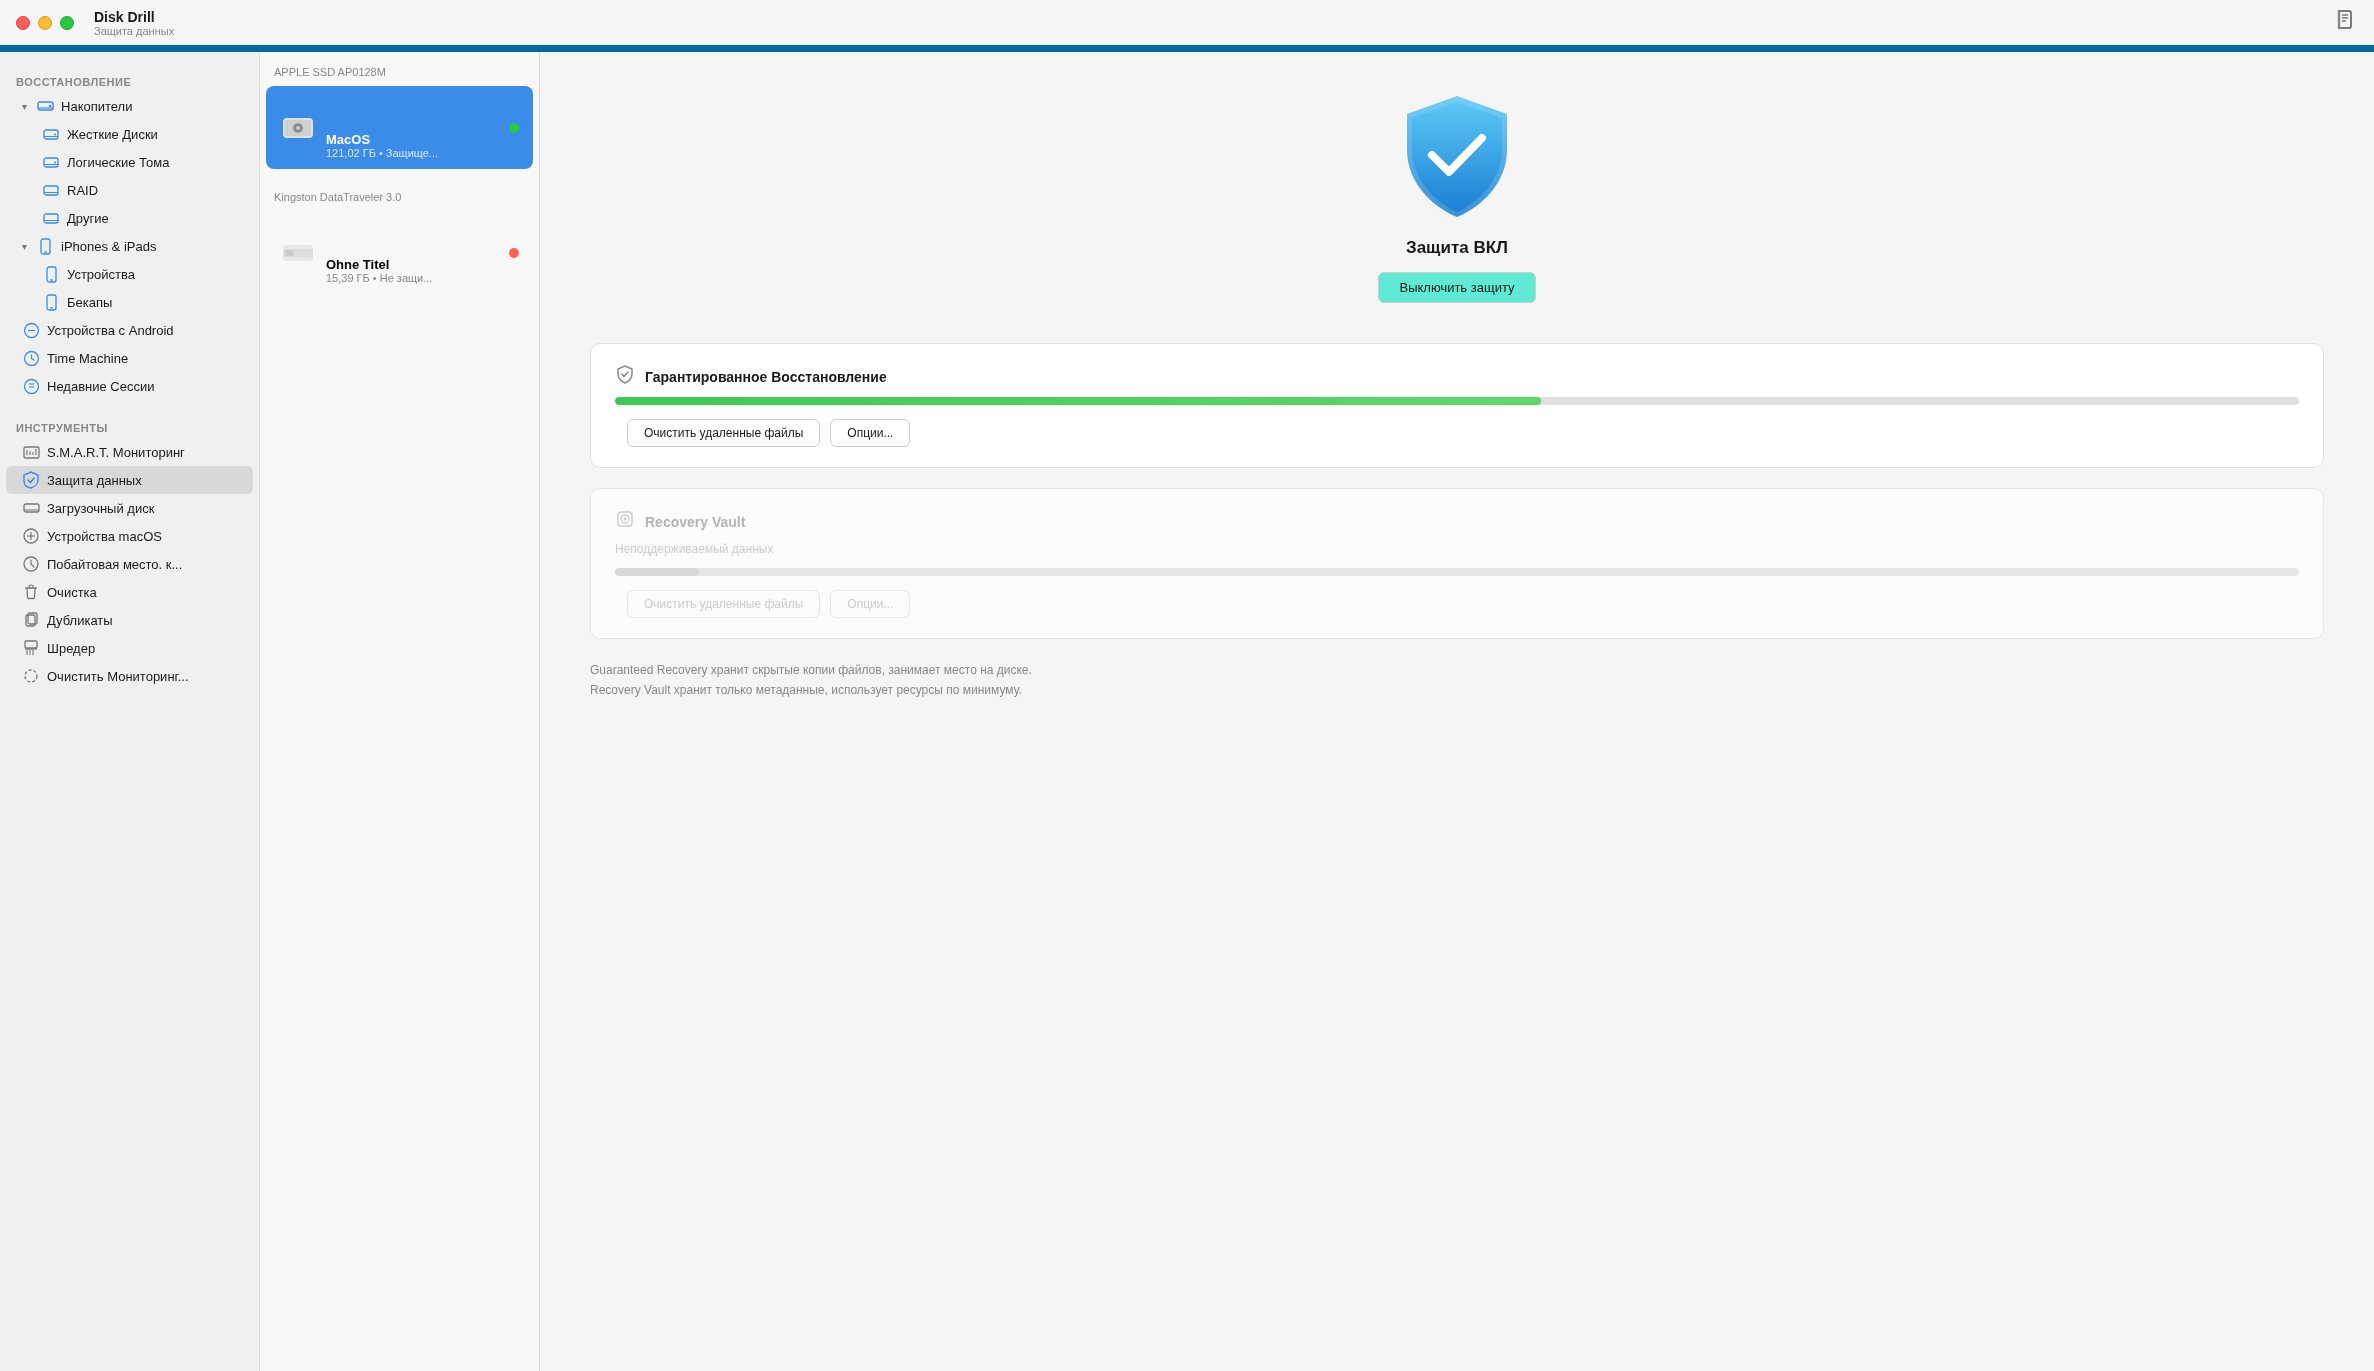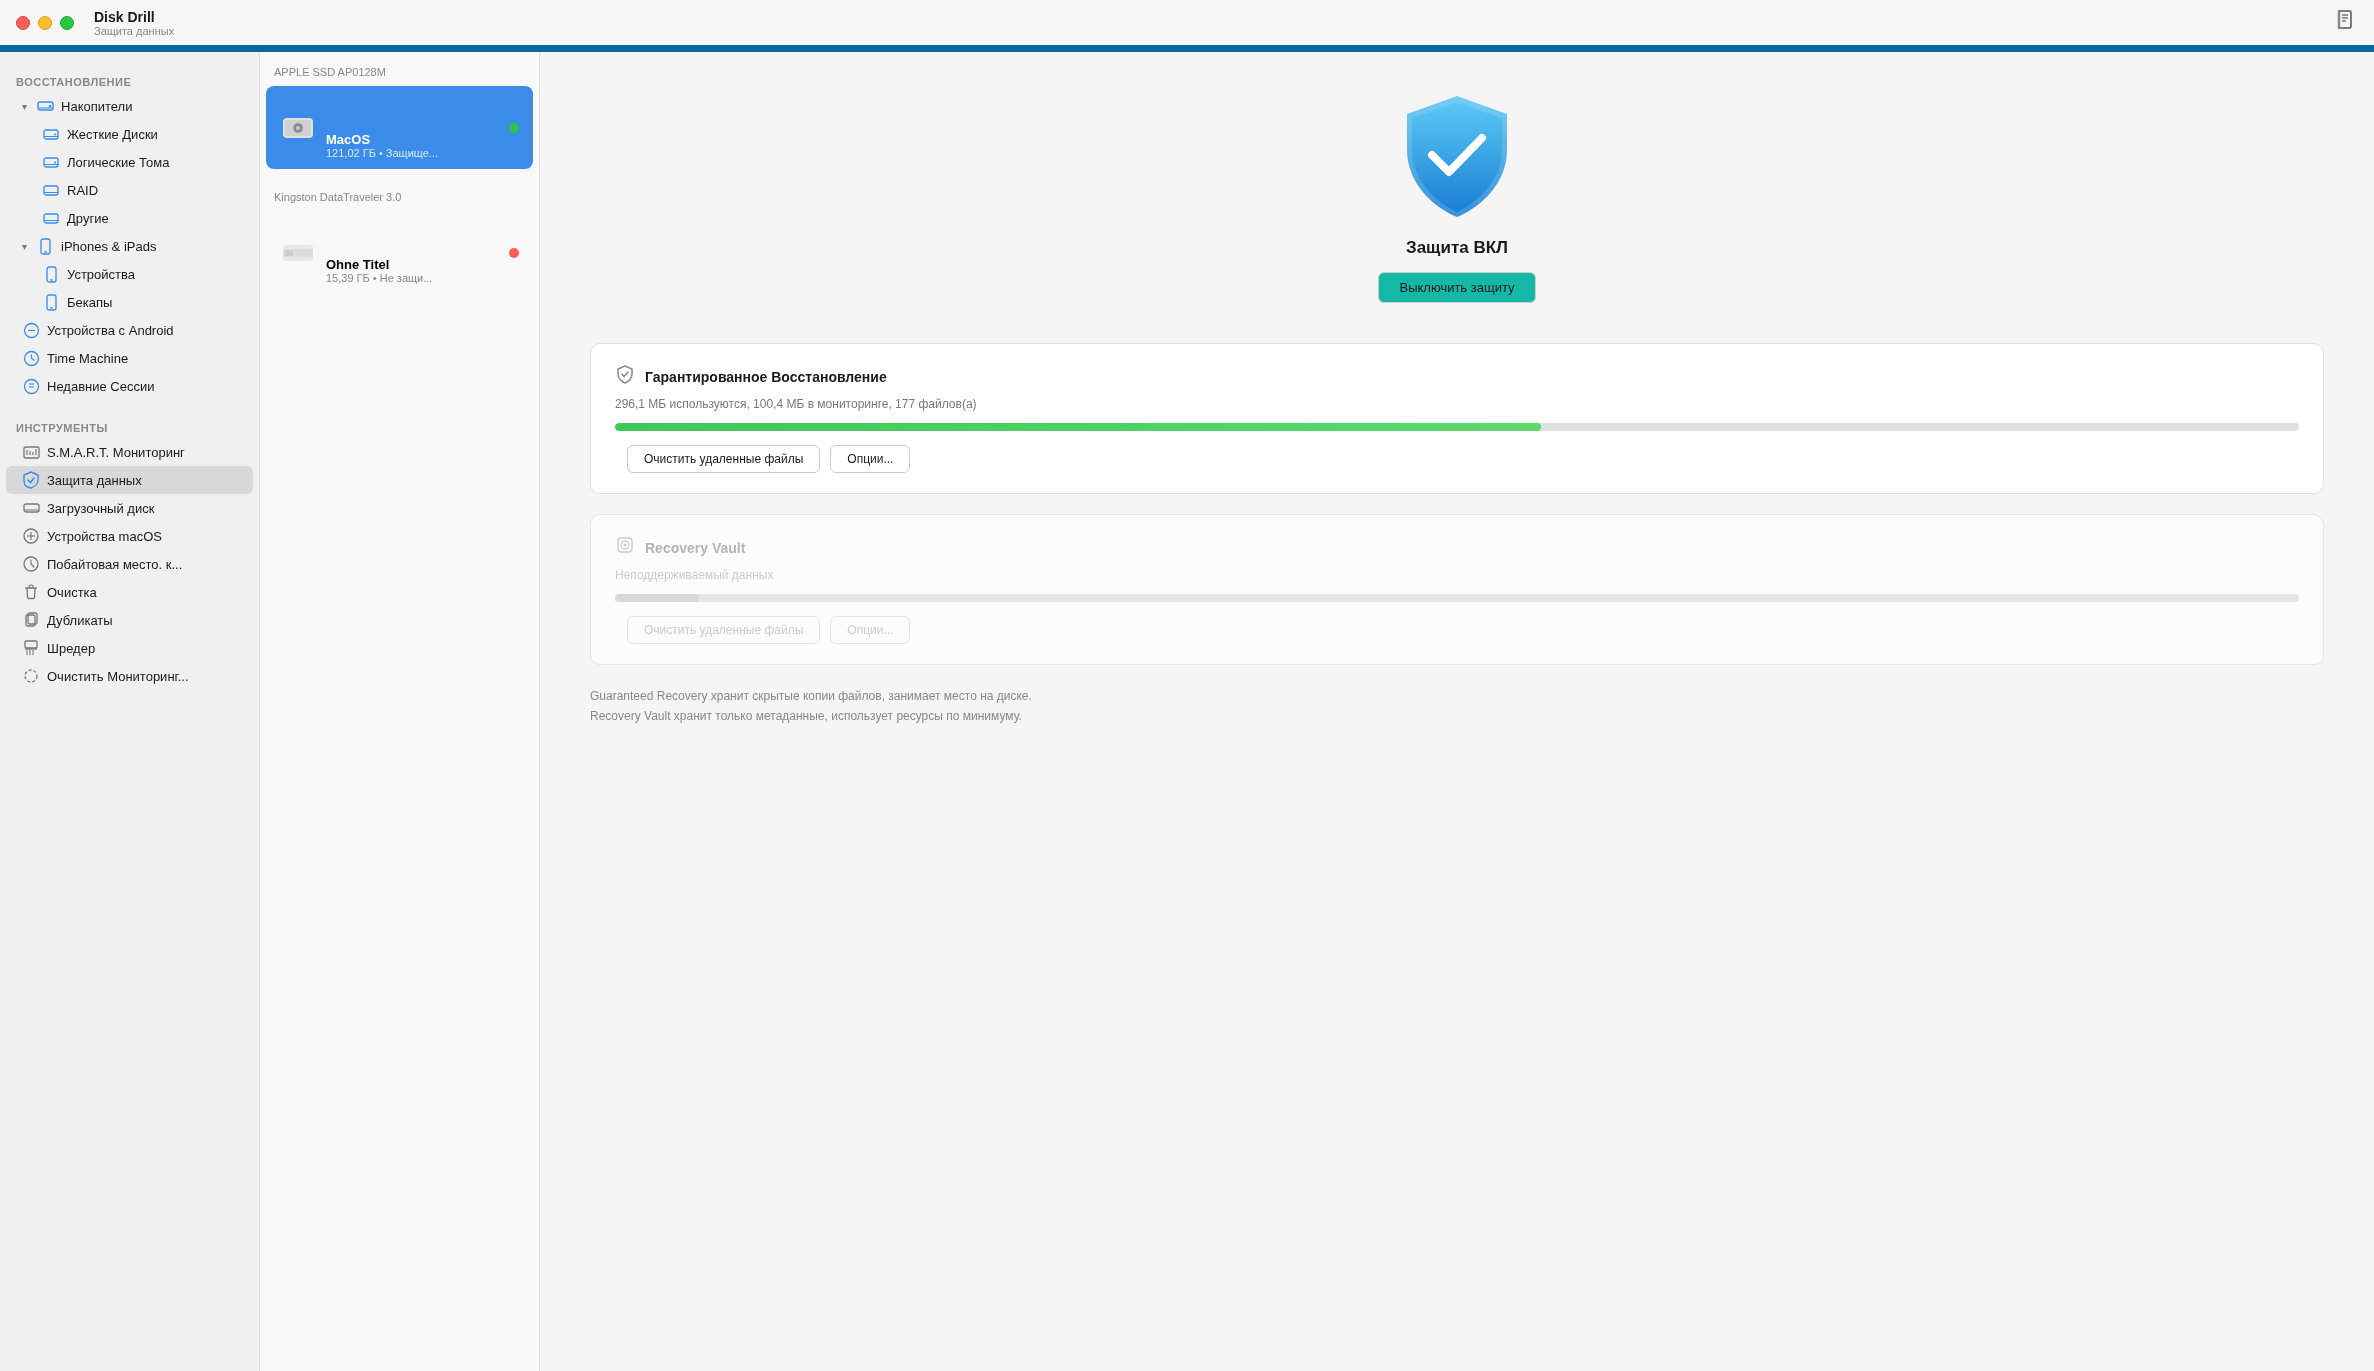--- a/index.html
+++ b/index.html
@@ -206,21 +206,21 @@
     }
 
     .protection-label {
       font-size: 17px;
       font-weight: 700;
       color: #1a1a1a;
       margin-bottom: 14px;
     }
 
     .protection-toggle-btn {
-      background: #14b8a6;
+      background: #5eead4;
       border: 1px solid #ccc;
       border-radius: 6px;
       padding: 7px 20px;
       font-size: 13px;
       cursor: pointer;
       color: #1a1a1a;
     }
 
     
     .feature-card {
@@ -617,21 +617,20 @@
     <div class="feature-card">
       <div class="feature-header">
         <span class="feature-icon">
           <svg width="20" height="20" viewBox="0 0 20 20" fill="none">
             <path d="M10 2 L17 5 L17 10 C17 14.5 13.5 18 10 19 C6.5 18 3 14.5 3 10 L3 5 Z" stroke="#888" stroke-width="1.5" fill="none"></path>
             <polyline points="7,10 9,12.5 13,8" stroke="#888" stroke-width="1.5" fill="none" stroke-linecap="round"></polyline>
           </svg>
         </span>
         <span class="feature-title">Гарантированное Восстановление</span>
       </div>
-      <div class="feature-desc">296,1 МБ используются, 100,4 МБ в мониторинге, 177 файлов(а)</div>
       <div class="progress-bar-bg">
         <div class="progress-bar-fill" style="width: 55%;"></div>
       </div>
       <div class="feature-actions">
         <button class="btn-secondary">Очистить удаленные файлы</button>
         <button class="btn-secondary">Опции...</button>
       </div>
     </div>
 
     <div class="feature-card disabled">

